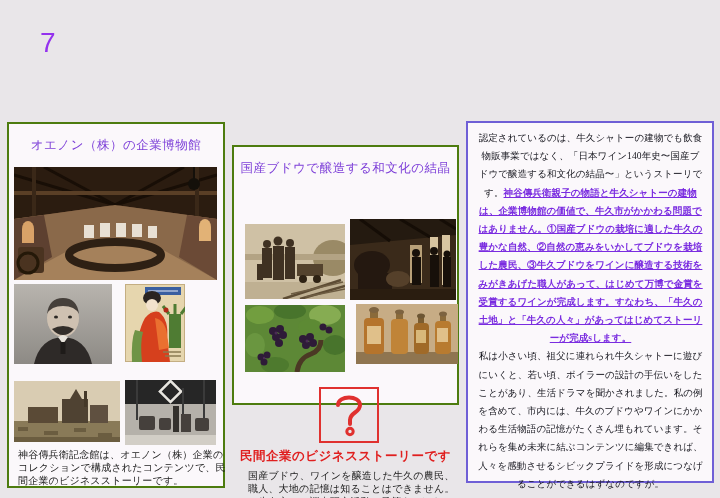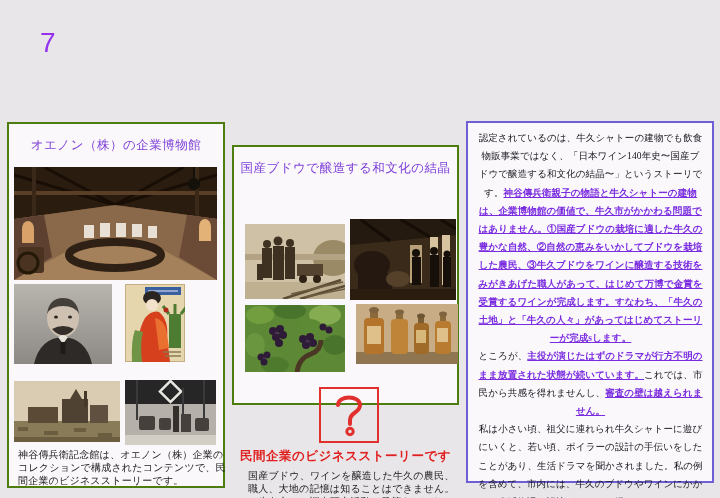--- a/index.html
+++ b/index.html
@@ -281,18 +281,17 @@
     </div>
 
     <div class="alert">民間企業のビジネスストーリーです</div>
 
     <div class="caption" style="left:14px;top:322px;width:215px;">国産ブドウ、ワインを醸造した牛久の農民、職人、大地の記憶は知ることはできません。→牛久市は、調査研究活動に予算をつけないので、ストーリができません。</div>
   </div>
 
   <div class="panel panel-right">
     <div class="rp-text">
       <p><span>認定されているのは、牛久シャトーの建物でも飲食物販事業ではなく、「日本ワイン140年史〜国産ブドウで醸造する和文化の結晶〜」というストーリです。</span><span class="hl">神谷傳兵衛親子の物語と牛久シャトーの建物は、企業博物館の価値で、牛久市がかかわる問題ではありません。①国産ブドウの栽培に適した牛久の豊かな自然、②自然の恵みをいかしてブドウを栽培した農民、③牛久ブドウをワインに醸造する技術をみがきあげた職人があって、はじめて万博で金賞を受賞するワインが完成します。すなわち、「牛久の土地」と「牛久の人々」があってはじめてストーリーが完成sします。</span></p>
-      <p><span>ところが、</span><span class="hl">主役が演じたはずのドラマが行方不明のまま放置された状態が続いています。</span><span>これでは、市民から共感を得れませんし、</span><span class="hl">審査の壁は越えられません。</span></p>
       <p><span>私は小さい頃、祖父に連れられ牛久シャトーに遊びにいくと、若い頃、ボイラーの設計の手伝いをしたことがあり、生活ドラマを聞かされました。私の例を含めて、市内には、牛久のブドウやワインにかかわる生活物語の記憶がたくさん埋もれています。それらを集め未来に結ぶコンテンツに編集できれば、人々を感動させるシビックプライドを形成につなげることができるはずなのですが。</span></p>
     </div>
   </div>
 
 </div>
 
 </body></html>

